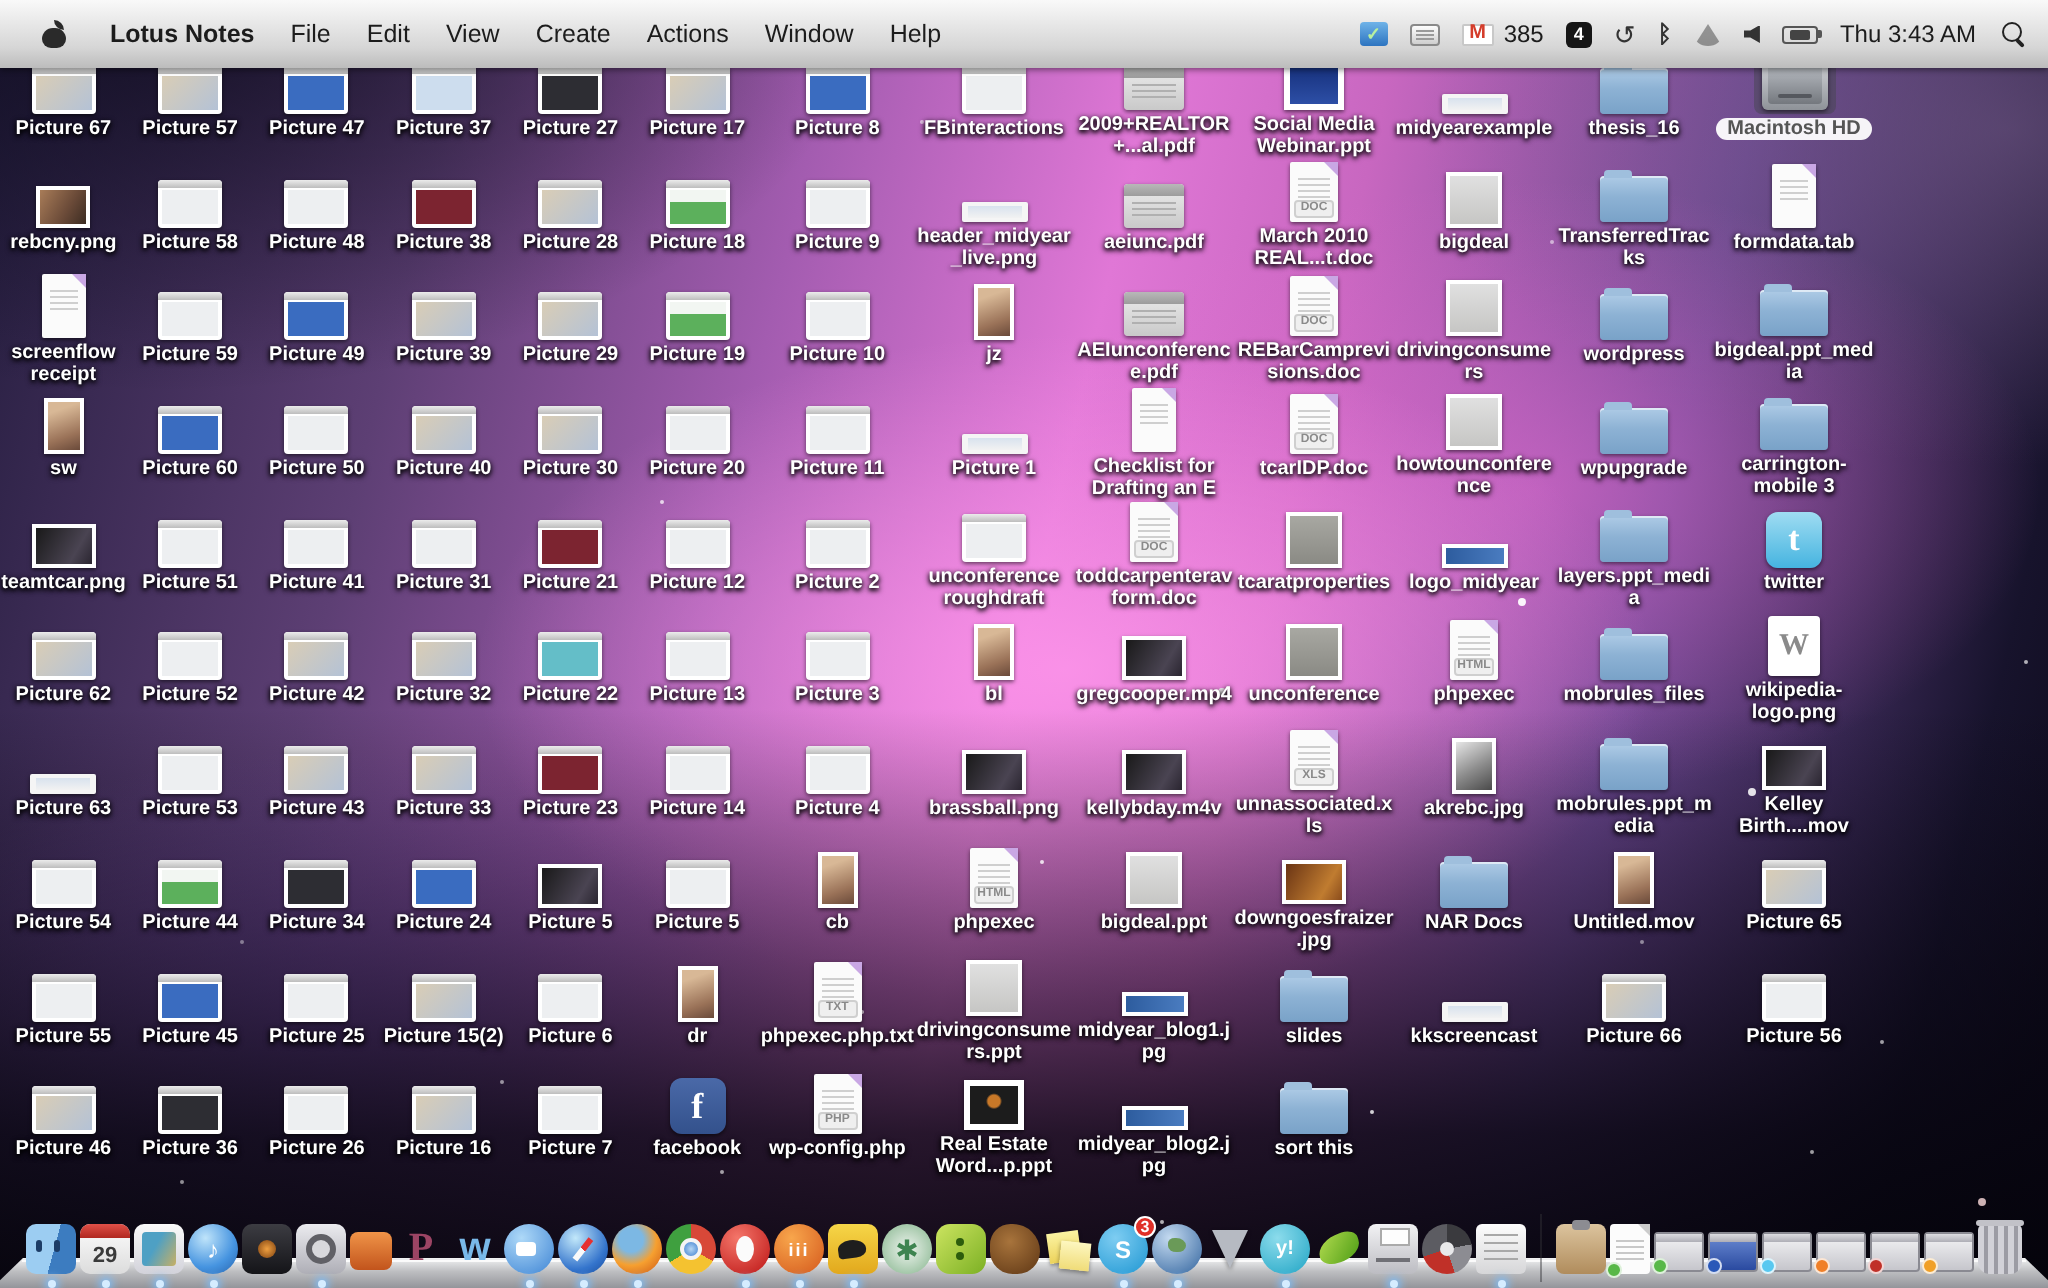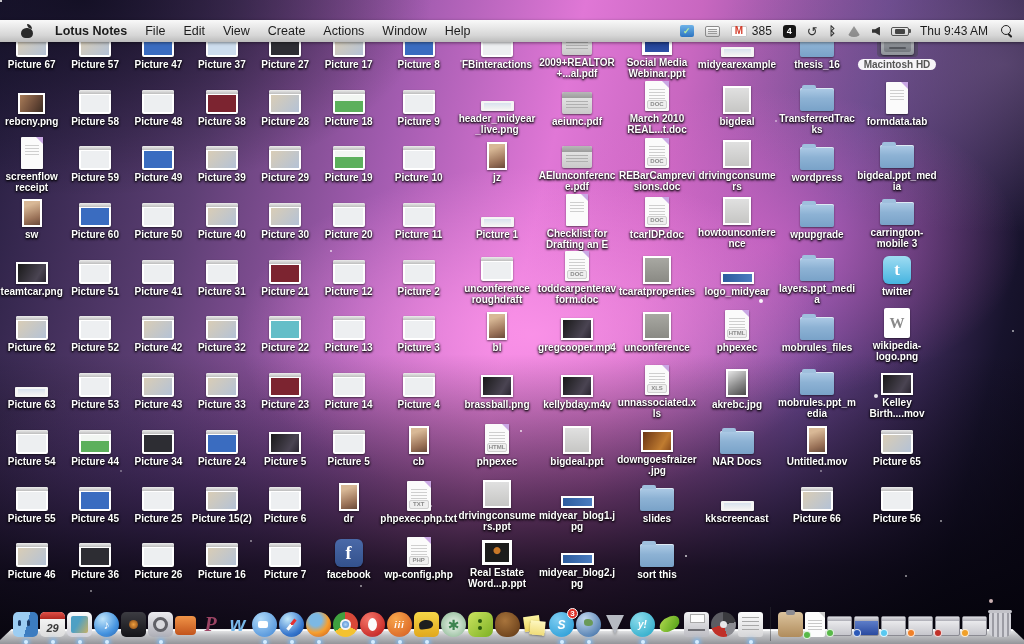--- a/index.html
+++ b/index.html
@@ -22,24 +22,24 @@
     box-shadow: 210px 95px 0 #ffffffcc, 460px 60px 0 #ffffff99, 660px 150px 0 #ffffffaa,
       330px 250px 0 #ffffffbb, 760px 300px 0 1px #ffffffee, 1012px 330px 0 #ffffffaa,
       150px 390px 0 #ffffff99, 520px 430px 0 #ffffffcc, 875px 395px 0 1px #ffffffdd,
       250px 540px 0 #ffffff88, 430px 505px 0 #ffffffaa, 685px 555px 0 #ffffffcc,
       940px 520px 0 #ffffff99, 90px 590px 0 #ffffff88, 580px 610px 0 #ffffffaa,
       820px 470px 0 #ffffff77, 360px 585px 0 #ffffff99, 990px 600px 0 1px #ffddddcc,
       120px 470px 0 #ffffff66, 905px 575px 0 #ffffff99, 35px 330px 0 #ffffff77,
       610px 345px 0 1px #ffffffee, 775px 120px 0 #ffffff88, 905px 215px 0 #ffffff88; }
 
   
-  .menubar { position:absolute; top:0; left:0; right:0; height:22px; z-index:50;
+  .menubar { position:absolute; top:0; left:0; right:0; height:34px; z-index:50;
     background:linear-gradient(#f9f9f9, #d6d6d6 70%, #bcbcbc);
     box-shadow:0 1px 3px rgba(0,0,0,.45); display:flex; align-items:center;
-    font-size:12.5px; color:#1c1c1c;margin-top:20px; }
+    font-size:12.5px; color:#1c1c1c; }
   .mb-left { display:flex; align-items:center; height:100%; padding-left:10px; }
   .mb-item { padding:0 9px; height:100%; display:flex; align-items:center; white-space:nowrap; }
   .app-name { font-weight:bold; }
   .apple { width:12px; height:14px; position:relative; margin:0 4px 0 2px; }
   .apple::after { content:""; position:absolute; bottom:0; left:0; width:12px; height:10px;
     background:#2a2a2a; border-radius:6px 6px 5px 5px; }
   .apple::before { content:""; position:absolute; top:0; left:6px; width:5px; height:5px;
     background:#2a2a2a; border-radius:0 5px 0 5px; }
   .mb-right { margin-left:auto; display:flex; align-items:center; gap:11px; padding-right:12px; font-size:12px; }
   .st { display:flex; align-items:center; justify-content:center; position:relative; }
@@ -157,21 +157,21 @@
   
   .dock { position:absolute; bottom:0; left:50%; transform:translateX(-50%); z-index:60;
     display:flex; align-items:flex-end; padding:0 16px 7px; height:40px; }
   .dock::before { content:""; position:absolute; left:0; right:0; bottom:0; height:15px;
     background:linear-gradient(#f2f3f4, #bdbec1 45%, #94959a);
     clip-path:polygon(1.5% 0, 98.5% 0, 100% 100%, 0 100%);
     box-shadow:0 -1px 0 rgba(255,255,255,.75); }
   .dock::after { content:""; position:absolute; left:1.5%; right:1.5%; bottom:13px; height:1px; background:rgba(255,255,255,.8); }
   .dk { position:relative; width:25px; height:25px; margin:0 1px; border-radius:5px; z-index:2; cursor:pointer; }
   .dk .g { position:absolute; inset:0; display:flex; align-items:center; justify-content:center;
-    color:#fff; font-weight:bold; font-size:12px; z-index:3;font-style:italic; }
+    color:#fff; font-weight:bold; font-size:12px; z-index:3; }
   .run { position:absolute; bottom:-7px; left:50%; margin-left:-2px; width:4px; height:4px; border-radius:50%;
     background:#d5ecff; box-shadow:0 0 4px 1.5px #7cbcf8; z-index:4; }
   .badge { position:absolute; top:-4px; right:-4px; min-width:11px; height:11px; border-radius:6px;
     background:#e03028; border:1px solid #fff; color:#fff; font-size:8px; line-height:9px; font-weight:bold;
     text-align:center; padding:0 2px; z-index:5; }
   .bdot { position:absolute; left:-2px; bottom:-2px; width:8px; height:8px; border-radius:50%;
     border:1px solid rgba(255,255,255,.8); z-index:5; }
   .dk-finder { background:linear-gradient(105deg,#9ccdf2 55%,#3c7cc0 55%); }
   .dk-finder::after { content:""; position:absolute; top:8px; left:5px; width:3px; height:6px; background:#1c3c66; box-shadow:9px 0 0 #1c3c66; border-radius:2px; }
   .dk-ical { background:linear-gradient(#fdfdfd,#dcdcdc); }
@@ -285,21 +285,21 @@
     <span class="st st-dropbox"></span>
     <span class="st st-cal"></span>
     <span class="st st-gmail">M</span>
     <span class="mail-count">385</span>
     <span class="st st-four">4</span>
     <span class="st st-tm">↺</span>
     <span class="st st-bt">ᛒ</span>
     <span class="st st-airport"></span>
     <span class="st st-vol"></span>
     <span class="st st-batt"></span>
-    <span class="clock">Thu 9:43 AM</span>
+    <span class="clock">Thu 3:43 AM</span>
     <span class="st st-spot"></span>
   </div>
 </div>
 
 <div class="desktop" id="desktop">
     <div class="cell">
       <div class="ic">
         <div class="thumb k-winI"></div>
       </div>
       <div class="lbl">Picture 67</div>

